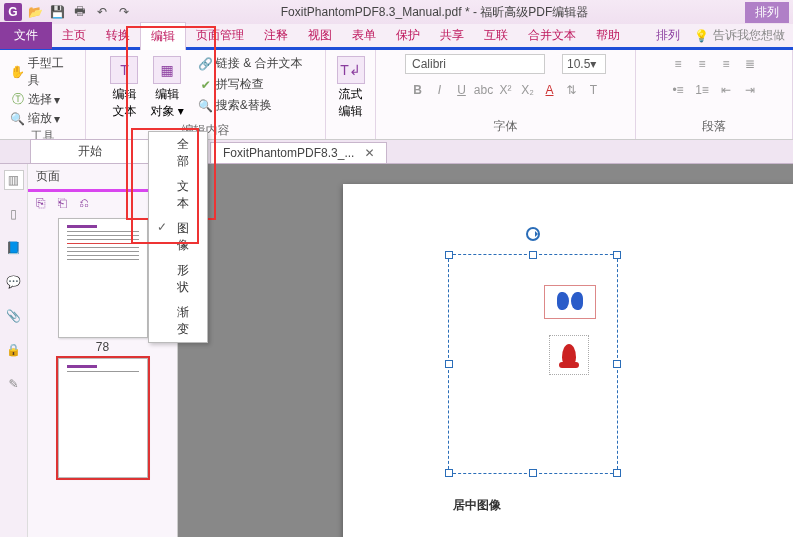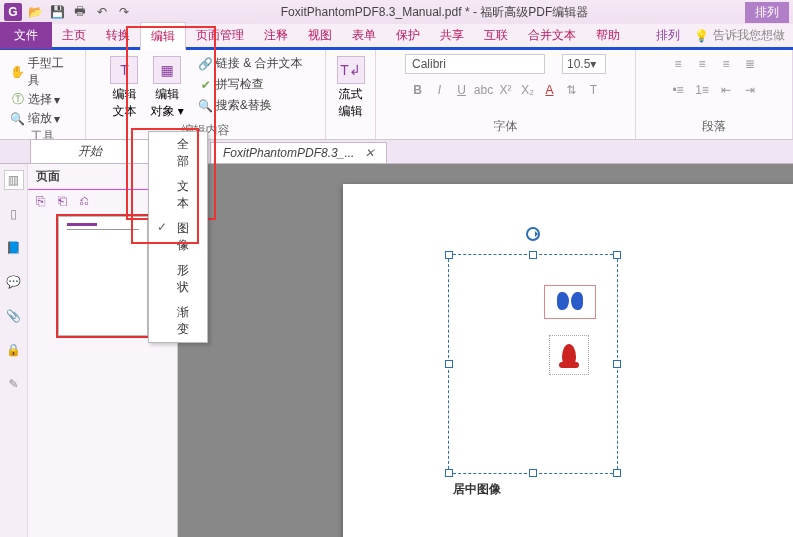--- a/index.html
+++ b/index.html
@@ -29,32 +29,32 @@
 .bigbtn { display:flex; flex-direction:column; align-items:center; gap:2px; padding:2px 4px; cursor:pointer; }
 .bigbtn .ic { width:28px; height:28px; border:1px solid #d0b8d8; background:#f4e8f7; display:flex; align-items:center; justify-content:center; color:#8a3c9e; font-size:14px; }
 .smallrow { display:flex; align-items:center; gap:2px; padding:1px 2px; color:#444; cursor:pointer; }
 .smallrow .ic { width:16px; height:16px; display:flex; align-items:center; justify-content:center; color:#7a5; }
 .fontbox { border:1px solid #ccc; height:20px; padding:0 18px 0 6px; display:flex; align-items:center; color:#555; background:#fff; min-width:140px; }
 .sizebox { border:1px solid #ccc; height:20px; width:44px; display:flex; align-items:center; padding:0 4px; color:#555; background:#fff; }
 .fmtbtn { width:20px; height:20px; color:#999; display:flex; align-items:center; justify-content:center; cursor:pointer; }
 
 
 .tstrip { height: 24px; display:flex; align-items:flex-end; background:#f0e5f2; border-bottom:1px solid #c8b6cc; padding-left:30px; gap:60px;}
-.tstrip .t { background:#fff; border:1px solid #c8b6cc; border-bottom:none; padding:3px 12px; color:#444; display:flex; gap:10px; align-items:center;font-style:italic;}
+.tstrip .t { background:#fff; border:1px solid #c8b6cc; border-bottom:none; padding:3px 12px; color:#444; display:flex; gap:10px; align-items:center;}
 .tstrip .t.start { width:120px; justify-content:center;}
 .tstrip .x { color:#666; cursor:pointer; }
 
 
 .main { display:flex; height: calc(537px - 24px - 26px - 90px - 24px); }
 .leftstrip { width:28px; background:#f6eef7; border-right:1px solid #ddd; display:flex; flex-direction:column; align-items:center; padding-top:6px; gap:14px; }
 .leftstrip .li { width:20px; height:20px; display:flex; align-items:center; justify-content:center; color:#888; cursor:pointer; }
 .leftstrip .li.active { background:#fff; border:1px solid #ccc; }
 
 .panel { width:150px; background:#faf5fb; border-right:1px solid #ccc; display:flex; flex-direction:column; }
-.panel .hdr { padding:4px 8px; color:#444; border-bottom:1px solid #d946ef;font-weight:bold; }
+.panel .hdr { padding:4px 8px; color:#444; border-bottom:3px solid #d946ef; }
 .panel .tools { display:flex; gap:12px; padding:4px 8px; }
 .panel .tools .ti { color:#8a3c9e; cursor:pointer; }
 .thumbs { flex:1; overflow:auto; padding:4px 0; display:flex; flex-direction:column; align-items:center; gap:4px; }
 .thumb { width:90px; }
 .thumb .pg { width:90px; height:120px; background:#fff; border:1px solid #bbb; box-shadow:1px 1px 2px rgba(0,0,0,.15); position:relative; overflow:hidden;}
 .thumb .pg.sel { outline:2px solid #d33; }
 .thumb .pg .bar { height:3px; background:#8a3c9e; margin:6px 8px 2px 8px; width:30px;}
 .thumb .pg .ln { height:1px; background:#999; margin:3px 8px;}
 .thumb .pg .ln.red { background:#d44; }
 .thumb .num { text-align:center; color:#444; margin-top:2px;}
@@ -231,20 +231,34 @@
 
   <div class="panel">
     <div class="hdr">页面</div>
     <div class="tools">
       <span class="ti">⎘</span>
       <span class="ti">⎗</span>
       <span class="ti">⎌</span>
     </div>
     <div class="thumbs">
       <div class="thumb">
+        <div class="pg">
+            <div class="bar"></div>
+            <div class="ln"></div>
+            <div class="ln"></div>
+            <div class="ln"></div>
+            <div class="ln red"></div>
+            <div class="ln"></div>
+            <div class="ln"></div>
+            <div class="ln"></div>
+            <div class="ln"></div>
+          </div>
+        <div class="num">78</div>
+      </div>
+      <div class="thumb">
         <div class="pg sel">
             <div class="bar"></div>
             <div class="ln"></div>
           </div>
       </div>
     </div>
   </div>
 
   <div class="doc">
     <div class="page">
@@ -258,21 +272,21 @@
         <div class="hd" style="left:0;top:100%"></div>
         <div class="hd" style="left:50%;top:100%"></div>
         <div class="hd" style="left:100%;top:100%"></div>
         <div style="position:absolute; left:95px; top:30px; width:52px; height:34px; border:1px solid #d88; display:flex;">
             <div class="butterfly"></div>
           </div>
         <div style="position:absolute; left:100px; top:80px; width:40px; height:40px; border:1px dotted #aaa; display:flex;">
             <div class="chess"></div>
           </div>
       </div>
-      <div style="position:absolute; left:110px; top:297px; font-weight:bold; color:#333">居中图像</div>
+      <div style="position:absolute; left:110px; top:313px; font-weight:bold; color:#333">居中图像</div>
 
     </div>
   </div>
 </div>
 
 <div class="redbox1" style="left:126px; top:26px; width:90px; height:194px;"></div>
 <div class="dd" style="left:148px; top:131px; width:60px;">
   <div class="di">全部</div>
   <div class="di">文本</div>
   <div class="di chk">图像</div>

